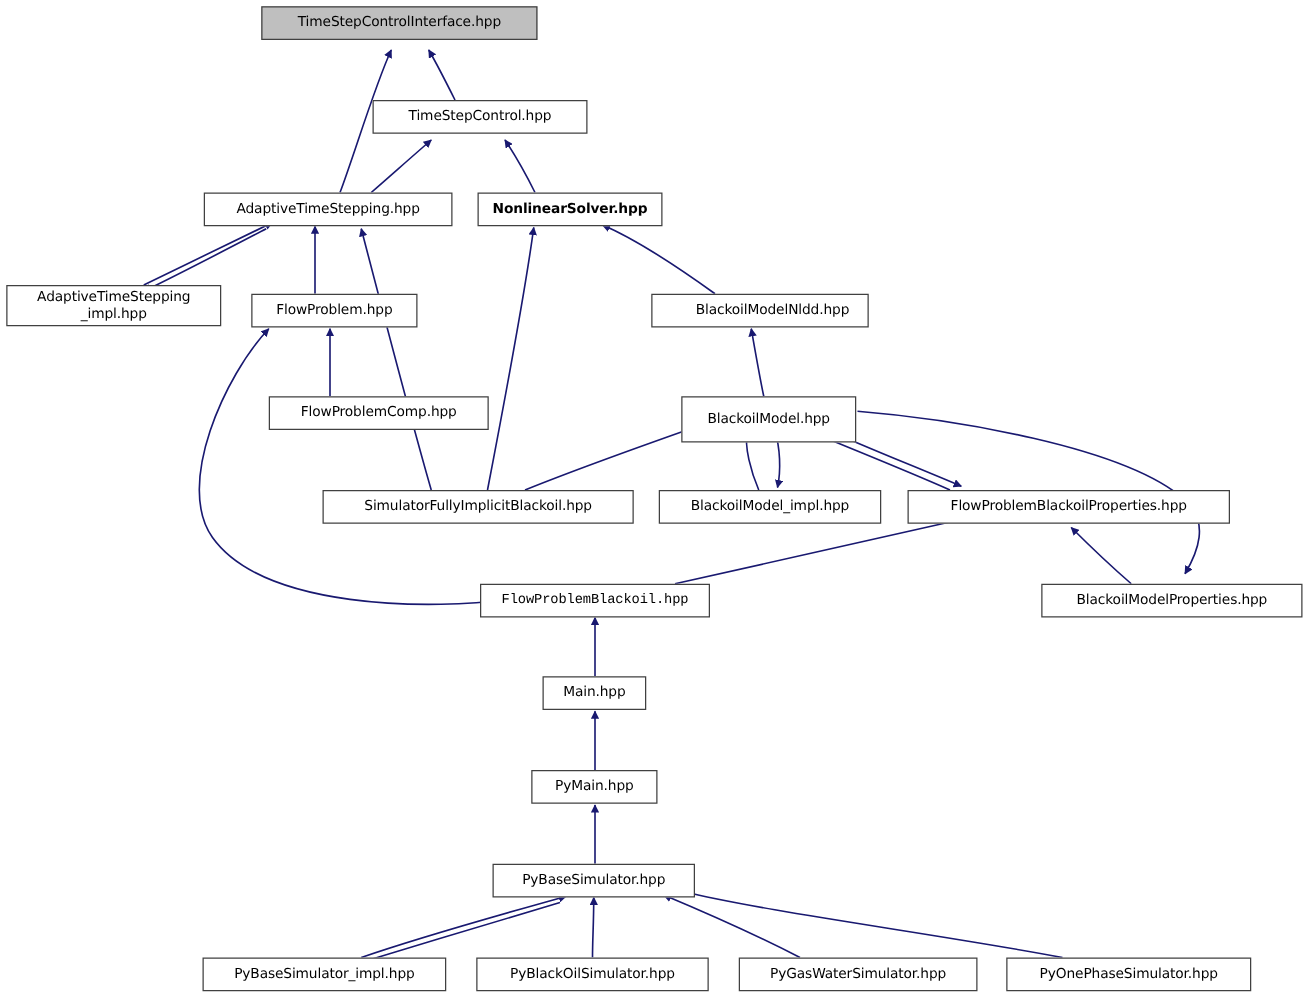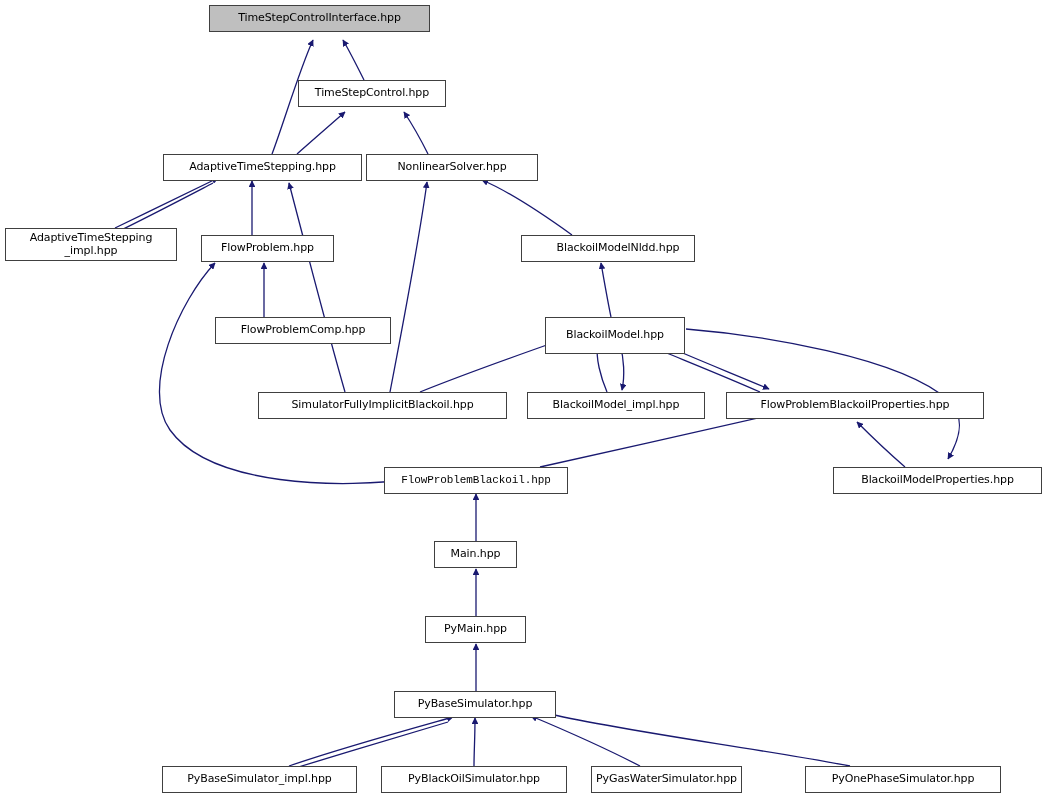--- a/index.html
+++ b/index.html
@@ -81,35 +81,35 @@
         <path d="M 476,691 C 476,677 476,658 476,644" fill="none" stroke="#191970" stroke-width="1.3" marker-end="url(#arrow)"></path>
         <path d="M 289,766 C 341,748 414,728 453,717" fill="none" stroke="#191970" stroke-width="1.3" marker-end="url(#arrow)"></path>
         <path d="M 448,722 C 408,734 334,756 282,772" fill="none" stroke="#191970" stroke-width="1.3" marker-end="url(#arrow)"></path>
         <path d="M 474,766 C 474,752 475,738 475,718" fill="none" stroke="#191970" stroke-width="1.3" marker-end="url(#arrow)"></path>
         <path d="M 640,766 C 609,750 562,729 531,716" fill="none" stroke="#191970" stroke-width="1.3" marker-end="url(#arrow)"></path>
         <path d="M 850,766 C 755,748 609,729 546,713" fill="none" stroke="#191970" stroke-width="1.3" marker-end="url(#arrow)"></path>
       </g>
   </svg>
   <div id="node-layer">
       <div class="node root" style="left: 209px; top: 5px; width: 221px; height: 27px;">TimeStepControlInterface.hpp</div>
-      <div class="node" style="left: 298px; top: 80px; width: 148px; height: 27px;">TimeStepControl.hpp</div>
+      <div class="node" style="left: 298px; top: 80px; width: 172px; height: 27px;">TimeStepControl.hpp</div>
       <div class="node" style="left: 163px; top: 154px; width: 199px; height: 27px;">AdaptiveTimeStepping.hpp</div>
-      <div class="node" style="left: 366px; top: 154px; width: 172px; height: 27px;">NonlinearSolver.hpp</div>
+      <div class="node" style="left: 382px; top: 154px; width: 148px; height: 27px; font-weight: bold;">NonlinearSolver.hpp</div>
       <div class="node" style="left: 5px; top: 228px; width: 172px; height: 33px;">AdaptiveTimeStepping
 _impl.hpp</div>
       <div class="node" style="left: 201px; top: 235px; width: 133px; height: 27px;">FlowProblem.hpp</div>
       <div class="node" style="left: 521px; top: 235px; width: 174px; height: 27px; padding-left: 20px;">BlackoilModelNldd.hpp</div>
       <div class="node" style="left: 180px; top: 317px; width: 176px; height: 27px; margin-left: 35px;">FlowProblemComp.hpp</div>
       <div class="node" style="left: 545px; top: 317px; width: 140px; height: 37px;">BlackoilModel.hpp</div>
       <div class="node" style="left: 258px; top: 392px; width: 249px; height: 27px;">SimulatorFullyImplicitBlackoil.hpp</div>
       <div class="node" style="left: 527px; top: 392px; width: 178px; height: 27px;">BlackoilModel_impl.hpp</div>
       <div class="node" style="left: 726px; top: 392px; width: 258px; height: 27px;">FlowProblemBlackoilProperties.hpp</div>
       <div class="node" style="left: 384px; top: 467px; width: 184px; height: 27px; font-family: Liberation Mono, monospace;">FlowProblemBlackoil.hpp</div>
       <div class="node" style="left: 833px; top: 467px; width: 209px; height: 27px;">BlackoilModelProperties.hpp</div>
       <div class="node" style="left: 434px; top: 541px; width: 83px; height: 27px;">Main.hpp</div>
       <div class="node" style="left: 425px; top: 616px; width: 101px; height: 27px;">PyMain.hpp</div>
       <div class="node" style="left: 394px; top: 691px; width: 162px; height: 27px;">PyBaseSimulator.hpp</div>
       <div class="node" style="left: 162px; top: 766px; width: 195px; height: 27px; text-align: right;">PyBaseSimulator_impl.hpp</div>
       <div class="node" style="left: 381px; top: 766px; width: 186px; height: 27px;">PyBlackOilSimulator.hpp</div>
-      <div class="node" style="left: 591px; top: 766px; width: 151px; height: 27px;">PyGasWaterSimulator.hpp</div>
+      <div class="node" style="left: 591px; top: 766px; width: 191px; height: 27px;">PyGasWaterSimulator.hpp</div>
       <div class="node" style="left: 805px; top: 766px; width: 196px; height: 27px;">PyOnePhaseSimulator.hpp</div>
     </div>
 </div>
 
 </body></html>

